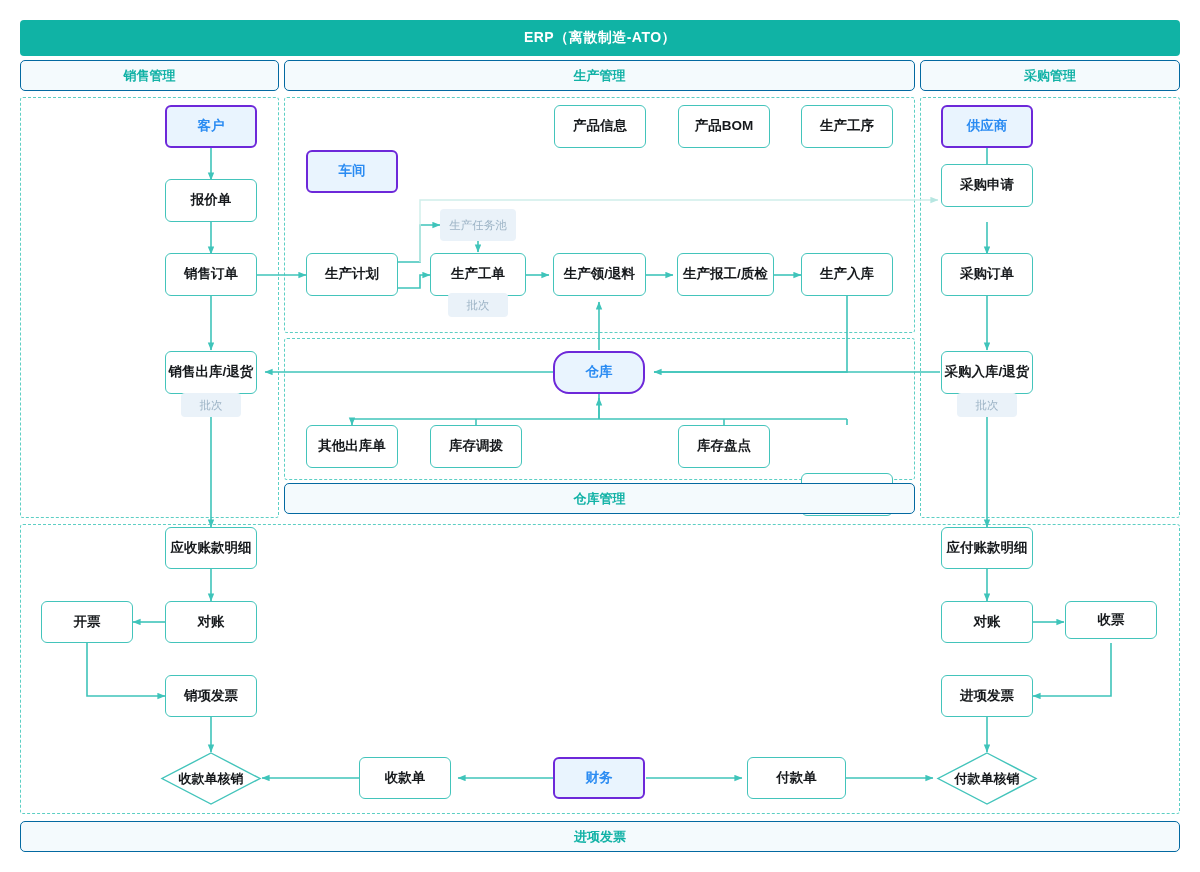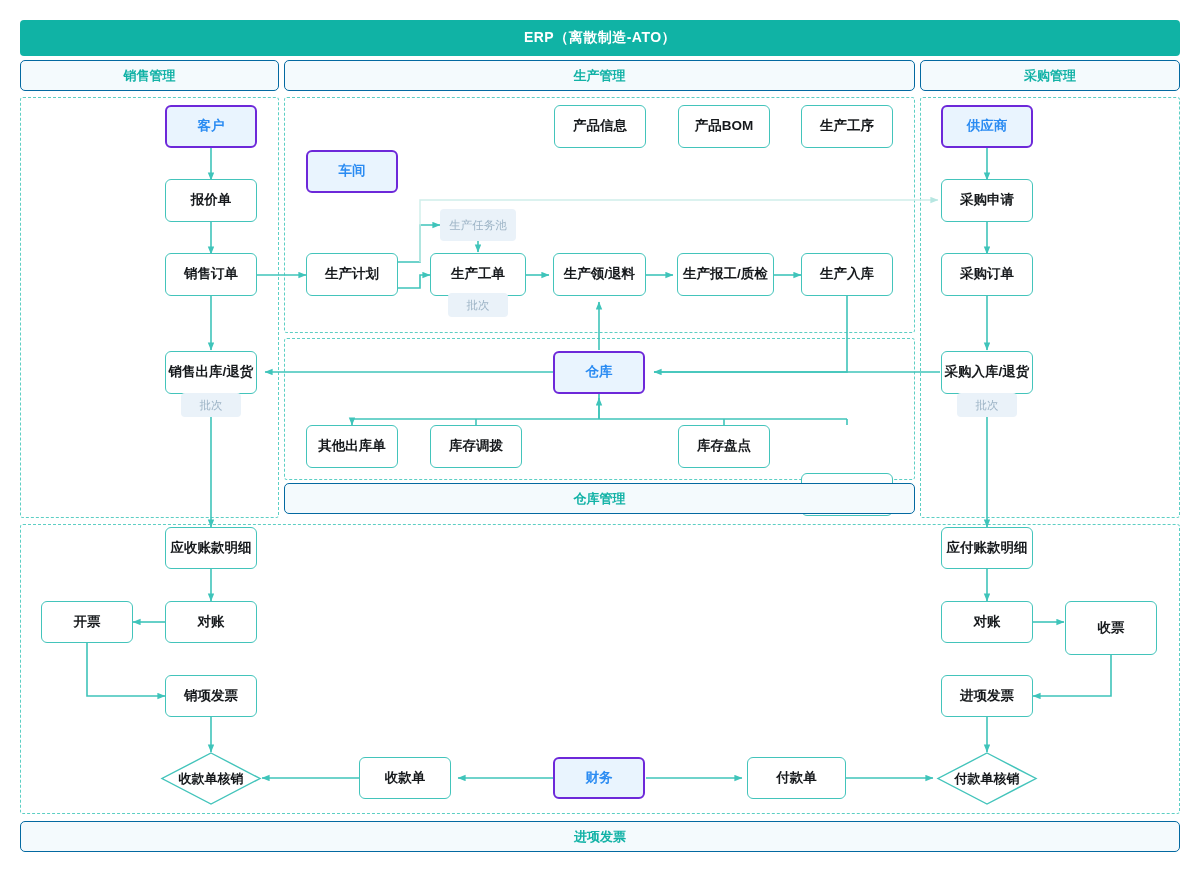--- a/index.html
+++ b/index.html
@@ -193,26 +193,26 @@
 
   <div class="abs node" style="left:306px;top:253px;width:92px;height:43px;">生产计划</div>
   <div class="abs badge" style="left:440px;top:209px;width:76px;height:32px;">生产任务池</div>
   <div class="abs node" style="left:430px;top:253px;width:96px;height:43px;">生产工单</div>
   <div class="abs badge" style="left:448px;top:293px;width:60px;height:24px;">批次</div>
   <div class="abs node" style="left:553px;top:253px;width:93px;height:43px;">生产领/退料</div>
   <div class="abs node" style="left:677px;top:253px;width:97px;height:43px;">生产报工/质检</div>
   <div class="abs node" style="left:801px;top:253px;width:92px;height:43px;">生产入库</div>
 
   <div class="abs node blue" style="left:941px;top:105px;width:92px;height:43px;">供应商</div>
-  <div class="abs node" style="left:941px;top:179px;width:92px;height:43px;">采购申请</div>
+  <div class="abs node" style="left:941px;top:164px;width:92px;height:43px;">采购申请</div>
   <div class="abs node" style="left:941px;top:253px;width:92px;height:43px;">采购订单</div>
   <div class="abs node" style="left:941px;top:351px;width:92px;height:43px;">采购入库/退货</div>
   <div class="abs badge" style="left:957px;top:393px;width:60px;height:24px;">批次</div>
 
-  <div class="abs node blue" style="left:553px;top:351px;width:92px;height:43px;">仓库</div>
+  <div class="abs node blue" style="left:553px;top:351px;width:92px;height:43px;border-radius:16px;">仓库</div>
   <div class="abs node" style="left:306px;top:425px;width:92px;height:43px;">其他出库单</div>
   <div class="abs node" style="left:430px;top:425px;width:92px;height:43px;">库存调拨</div>
   <div class="abs node" style="left:678px;top:425px;width:92px;height:43px;">库存盘点</div>
   <div class="abs node" style="left:801px;top:425px;width:92px;height:43px;margin-top:48px;">其他入库单</div>
 
   <div class="abs grouphdr" style="left:284px;top:483px;width:631px;height:31px;">仓库管理</div>
 
   <div class="abs node" style="left:165px;top:527px;width:92px;height:42px;">应收账款明细</div>
   <div class="abs node" style="left:165px;top:601px;width:92px;height:42px;">对账</div>
   <div class="abs node" style="left:41px;top:601px;width:92px;height:42px;">开票</div>
@@ -231,18 +231,18 @@
 
   <div class="diamond-wrap" style="left:937px;top:752px;width:100px;height:53px;">
     <svg width="100" height="53" viewBox="0 0 100 53">
       <polygon points="50,1 99,26.5 50,52 1,26.5" fill="#ffffff" stroke="#43c4bb" stroke-width="1.4"></polygon>
     </svg>
     <div class="diamond-label">付款单核销</div>
   </div>
 
   <div class="abs node" style="left:941px;top:527px;width:92px;height:42px;">应付账款明细</div>
   <div class="abs node" style="left:941px;top:601px;width:92px;height:42px;">对账</div>
-  <div class="abs node" style="left:1065px;top:601px;width:92px;height:54px;">收票</div>
+  <div class="abs node" style="left:1065px;top:601px;width:92px;height:38px;">收票</div>
   <div class="abs node" style="left:941px;top:675px;width:92px;height:42px;">进项发票</div>
 
   <div class="abs grouphdr" style="left:20px;top:821px;width:1160px;height:31px;">进项发票</div>
 
 </div>
 
 </body></html>

